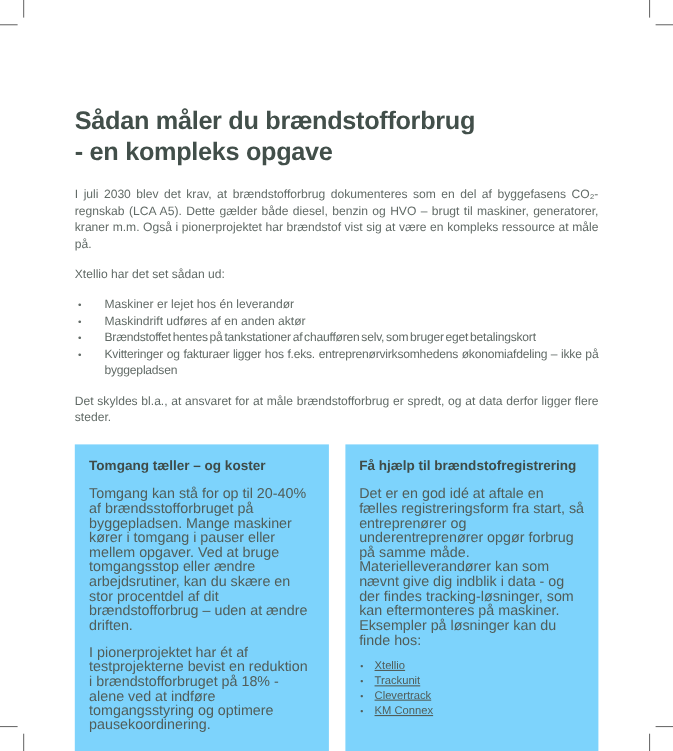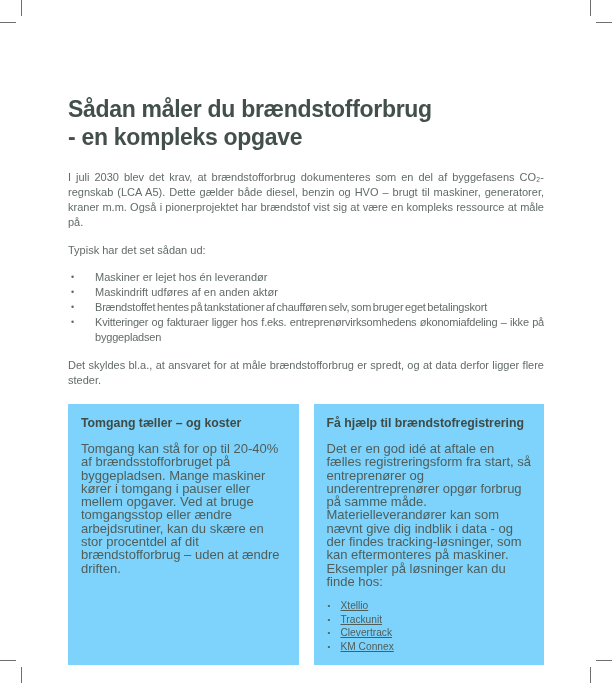--- a/index.html
+++ b/index.html
@@ -132,21 +132,21 @@
 
   <div class="content">
 
     <h1 class="title">
       <span class="tline">Sådan måler du brændstofforbrug</span>
       <span class="tline">- en kompleks opgave</span>
     </h1>
 
     <p class="intro body-text">I juli 2030 blev det krav, at brændstofforbrug dokumenteres som en del af byggefasens CO₂-regnskab (LCA A5). Dette gælder både diesel, benzin og HVO – brugt til maskiner, generatorer, kraner m.m. Også i pionerprojektet har brændstof vist sig at være en kompleks ressource at måle på.</p>
 
-    <p class="list-intro body-text">Typisk har det set sådan ud:</p>
+    <p class="list-intro body-text">Xtellio har det set sådan ud:</p>
 
     <ul class="main-list body-text">
       <li>
         <span class="dot">•</span>
         <span>Maskiner er lejet hos én leverandør</span>
       </li>
       <li>
         <span class="dot">•</span>
         <span>Maskindrift udføres af en anden aktør</span>
       </li>
@@ -160,20 +160,21 @@
       </li>
     </ul>
 
     <p class="conclusion body-text">Det skyldes bl.a., at ansvaret for at måle brændstofforbrug er spredt, og at data derfor ligger flere steder.</p>
 
     <div class="boxes">
 
       <div class="box">
         <h2>Tomgang tæller – og koster</h2>
         <p>Tomgang kan stå for op til 20-40% af brændsstofforbruget på byggepladsen. Mange maskiner kører i tomgang i pauser eller mellem opgaver. Ved at bruge tomgangsstop eller ændre arbejdsrutiner, kan du skære en stor procentdel af dit brændstofforbrug – uden at ændre driften.</p>
+        <p>I pionerprojektet har ét af testprojekterne bevist en reduktion i brændstofforbruget på 18% - alene ved at indføre tomgangsstyring og optimere pausekoordinering.</p>
       </div>
 
       <div class="box">
         <h2>Få hjælp til brændstofregistrering</h2>
         <p>Det er en god idé at aftale en fælles registreringsform fra start, så entreprenører og underentreprenører opgør forbrug på samme måde. Materielleverandører kan som nævnt give dig indblik i data - og der findes tracking-løsninger, som kan eftermonteres på maskiner. Eksempler på løsninger kan du finde hos:</p>
         <ul>
           <li>
             <span class="dot">•</span>
             <a class="link">Xtellio</a>
           </li>

